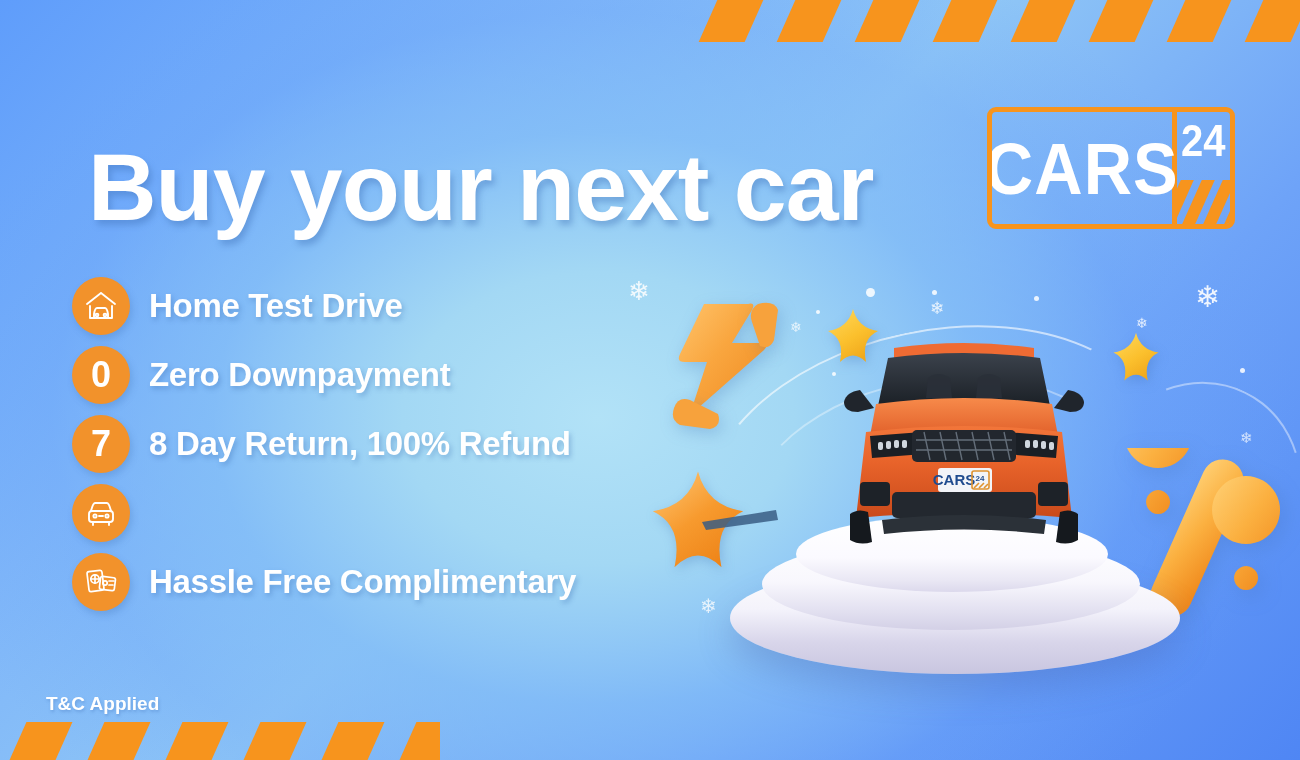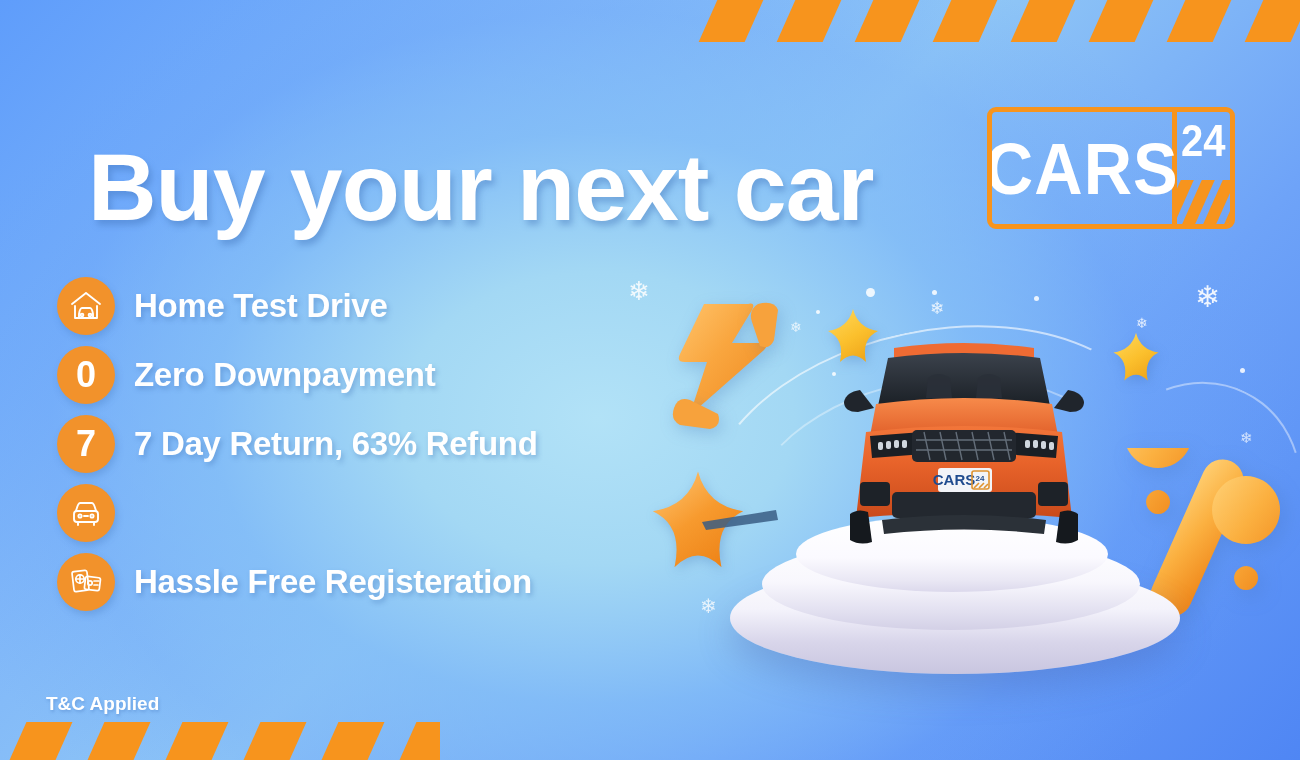--- a/index.html
+++ b/index.html
@@ -59,21 +59,21 @@
     position:absolute; top:7px; left:0; right:0; text-align:center;
     color:#fff; font-size:40px; font-weight:bold; transform:scaleY(1.1);
   }
   #logo-stripes { position:absolute; bottom:0; left:0; right:0; height:44px; overflow:hidden; }
   #logo-stripes .lbar {
     position:absolute; top:-8px; height:60px; width:13px;
     background:#f7941d; transform:skewX(-24deg);
   }
 
   
-  #features { position:absolute; left:57px; top:272px; }
+  #features { position:absolute; left:72px; top:272px; }
   .feature { display:flex; align-items:center; height:68px; margin-bottom:1px; }
   .fico {
     width:58px; height:58px; border-radius:50%; background:#f2922b;
     display:flex; align-items:center; justify-content:center; flex:0 0 58px;
     box-shadow:2px 4px 7px rgba(60,110,180,0.28);
   }
   .fico .num { color:#fff; font-size:36px; font-weight:bold; line-height:1; }
   .fico svg { display:block; }
   .flabel {
     margin-left:19px; color:#ffffff; font-size:33px; font-weight:bold;
@@ -333,21 +333,21 @@
       <div class="fico">
         <span class="num">0</span>
       </div>
       <div class="flabel">Zero Downpayment</div>
     </div>
 
     <div class="feature">
       <div class="fico">
         <span class="num">7</span>
       </div>
-      <div class="flabel">7 Day Return, 63% Refund</div>
+      <div class="flabel">8 Day Return, 100% Refund</div>
     </div>
 
 
     <div class="feature">
       <div class="fico">
         <svg width="36" height="36" viewBox="0 0 36 36" fill="none" stroke="#fff" stroke-width="1.9" stroke-linecap="round" stroke-linejoin="round">
           <path d="M8 16 q2 -8 4 -8 h12 q2 0 4 8"></path>
           <rect x="6" y="16" width="24" height="11" rx="3"></rect>
           <circle cx="12" cy="21" r="1.6"></circle>
             <circle cx="24" cy="21" r="1.6"></circle>
@@ -361,20 +361,20 @@
       <div class="fico">
         <svg width="36" height="36" viewBox="0 0 36 36" fill="none" stroke="#fff" stroke-width="1.7" stroke-linecap="round" stroke-linejoin="round">
           <rect x="5" y="7" width="15" height="20" rx="2" transform="rotate(-7 12 17)"></rect>
           <circle cx="12" cy="15" r="4.2"></circle>
           <path d="M8 15 h8 M12 11 v8"></path>
           <rect x="17" y="13" width="15" height="13" rx="2" transform="rotate(7 24 19)"></rect>
           <circle cx="22" cy="19" r="2.2"></circle>
           <path d="M26 17 h5 M26 21 h4"></path>
         </svg>
       </div>
-      <div class="flabel">Hassle Free Registeration</div>
+      <div class="flabel">Hassle Free Complimentary</div>
     </div>
 
   </div>
 
   <div id="tc">T&amp;C Applied</div>
 
 </div>
 
 </body></html>

